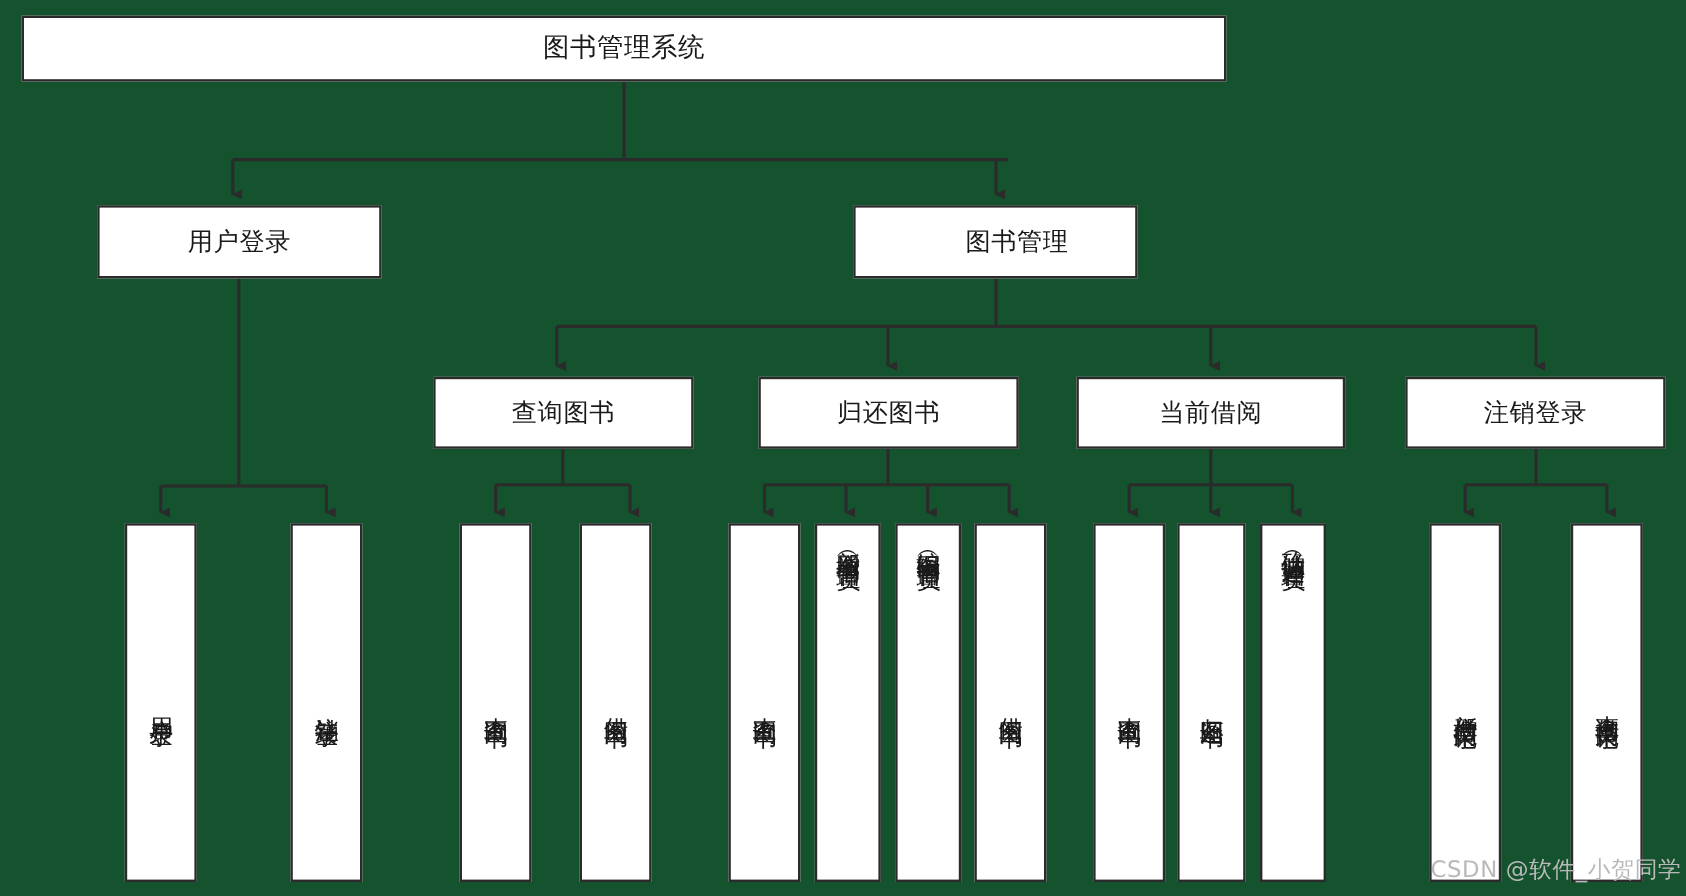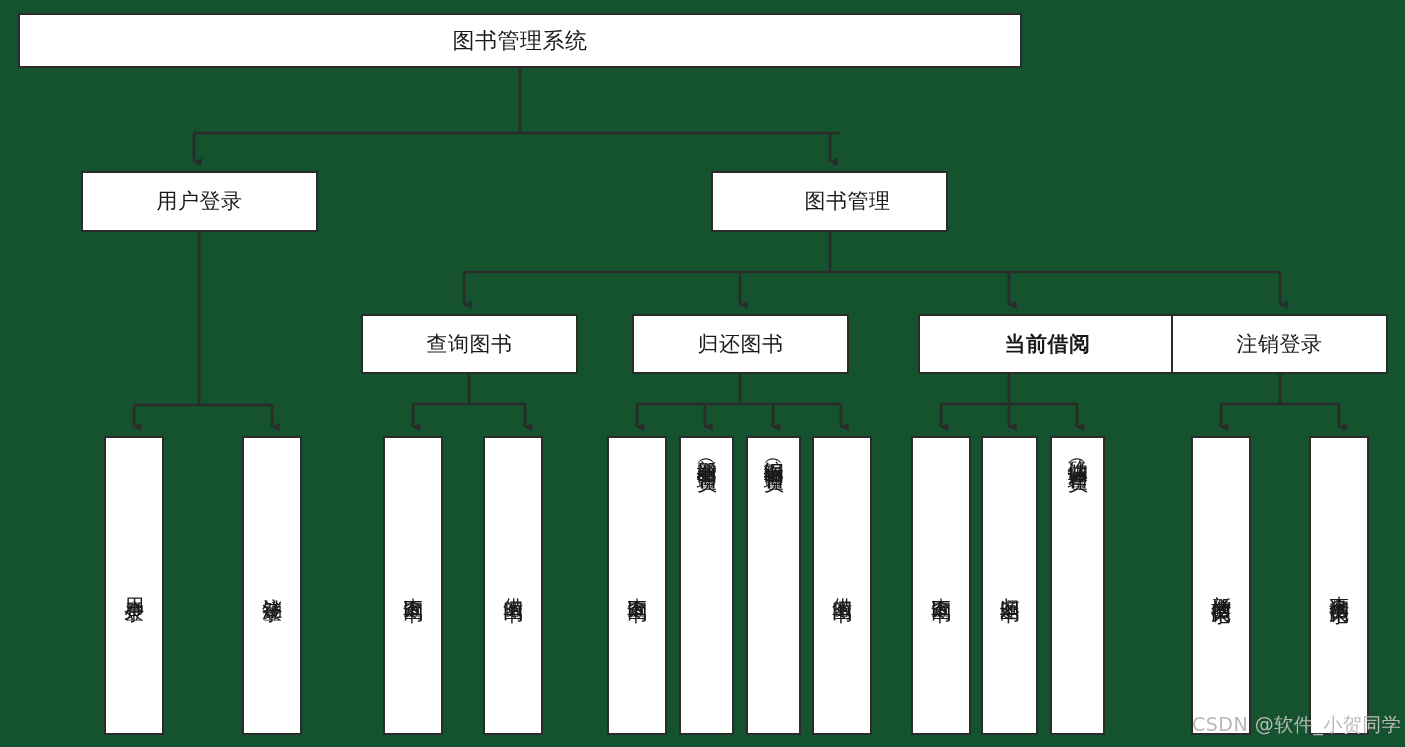--- a/index.html
+++ b/index.html
@@ -123,21 +123,21 @@
     </g>
   </svg>
 
   <div class="node root" style="left:18px; top:13px; width:1004px; height:55px;">图书管理系统</div>
 
   <div class="node" style="left:81px; top:171px; width:237px; height:61px;">用户登录</div>
   <div class="node" style="left:711px; top:171px; width:237px; height:61px;padding-left:36px;">图书管理</div>
 
   <div class="node" style="left:361px; top:314px; width:217px; height:60px;">查询图书</div>
   <div class="node" style="left:632px; top:314px; width:217px; height:60px;">归还图书</div>
-  <div class="node" style="left:918px; top:314px; width:259px; height:60px;font-weight:bold;">当前借阅</div>
+  <div class="node" style="left:897px; top:314px; width:224px; height:60px;">当前借阅</div>
   <div class="node" style="left:1171px; top:314px; width:217px; height:60px;">注销登录</div>
 
   <div class="node vert centered" style="left:104px; top:436px; width:60px; height:299px;">用户登录</div>
   <div class="node vert centered" style="left:242px; top:436px; width:60px; height:299px;">注销登录</div>
 
   <div class="node vert centered" style="left:383px; top:436px; width:60px; height:299px;">查询图书</div>
   <div class="node vert centered" style="left:483px; top:436px; width:60px; height:299px;">借阅图书</div>
 
   <div class="node vert centered" style="left:607px; top:436px; width:60px; height:299px;">查询图书</div>
   <div class="node vert" style="left:679px; top:436px; width:55px; height:299px;">新增图书（管理员）</div>

